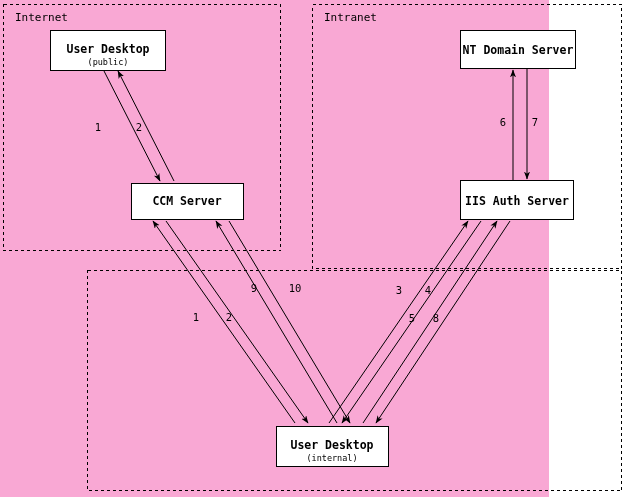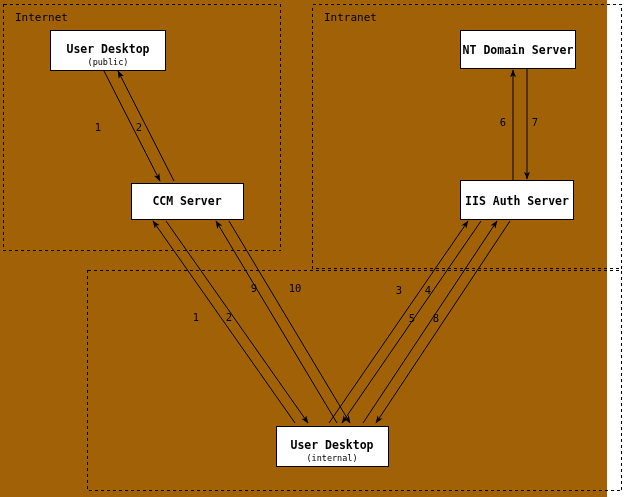--- a/index.html
+++ b/index.html
@@ -8,23 +8,23 @@
     background: #ffffff;
   }
   body {
     width: 627px;
     height: 497px;
     font-family: "DejaVu Sans Mono", "Liberation Mono", monospace;
     overflow: hidden;
   }
   #diagram-root {
     position: relative;
-    width: 607px;
+    width: 549px;
     height: 497px;
-    background: #a16207;
+    background: #f9a8d4;
   }
   svg#diagram {
     display: block;
     width: 627px;
     height: 497px;
   }
   .zone-rect {
     fill: none;
     stroke: #000000;
     stroke-width: 1;

